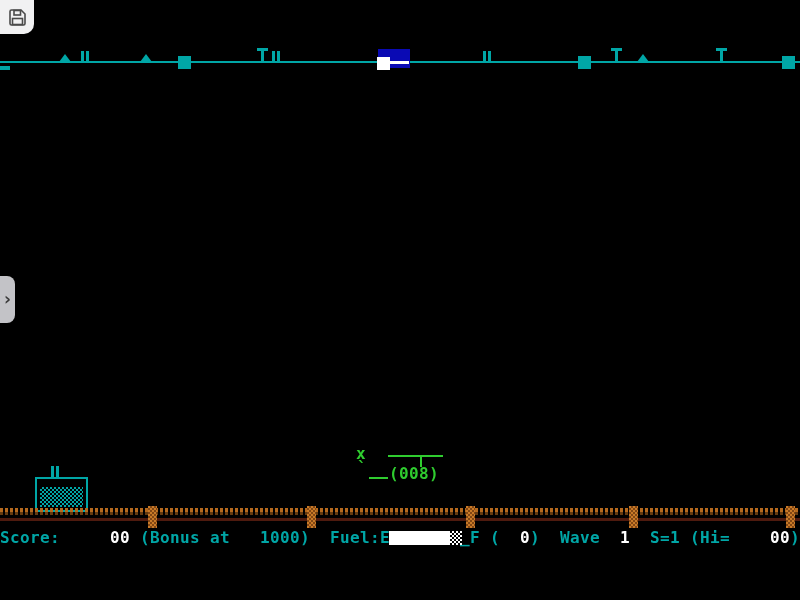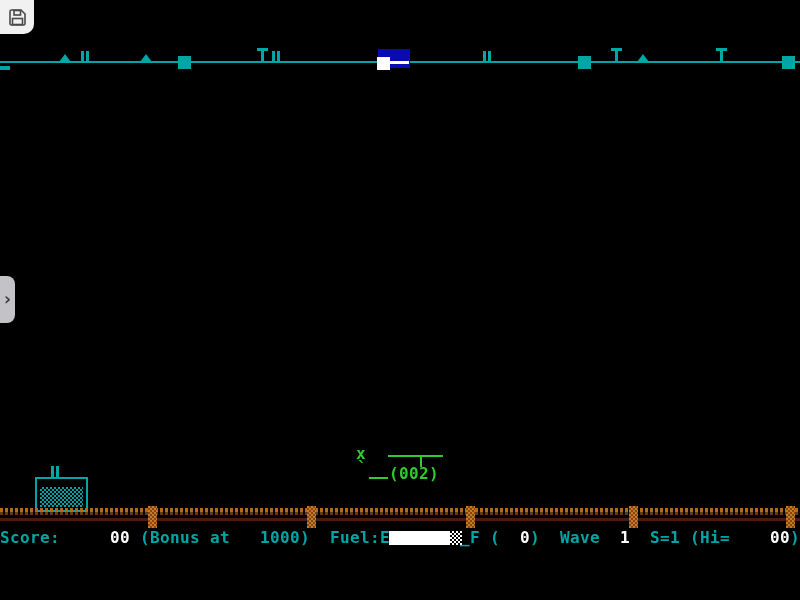--- a/index.html
+++ b/index.html
@@ -99,21 +99,21 @@
     <div class="depot-part" id="depot-outline"></div>
     <div class="depot-part" id="depot-fill"></div>
   </div>
 
   <div>
     <span class="gtext" id="heli-marker">x</span>
     <div class="gbar" id="heli-rotor"></div>
     <div class="gbar" id="heli-mast"></div>
     <span class="gtext" id="heli-canopy">`</span>
     <div class="gbar" id="heli-tail"></div>
-    <span class="gtext" id="heli-body">(002)</span>
+    <span class="gtext" id="heli-body">(008)</span>
   </div>
 
   <div id="ground-marks"></div>
   <div id="ground-dark"></div>
   <div id="ground-posts">
       <div class="post" style="left: 148px;"></div>
       <div class="post" style="left: 307px;"></div>
       <div class="post" style="left: 466px;"></div>
       <div class="post" style="left: 629px;"></div>
       <div class="post" style="left: 786px;"></div>

